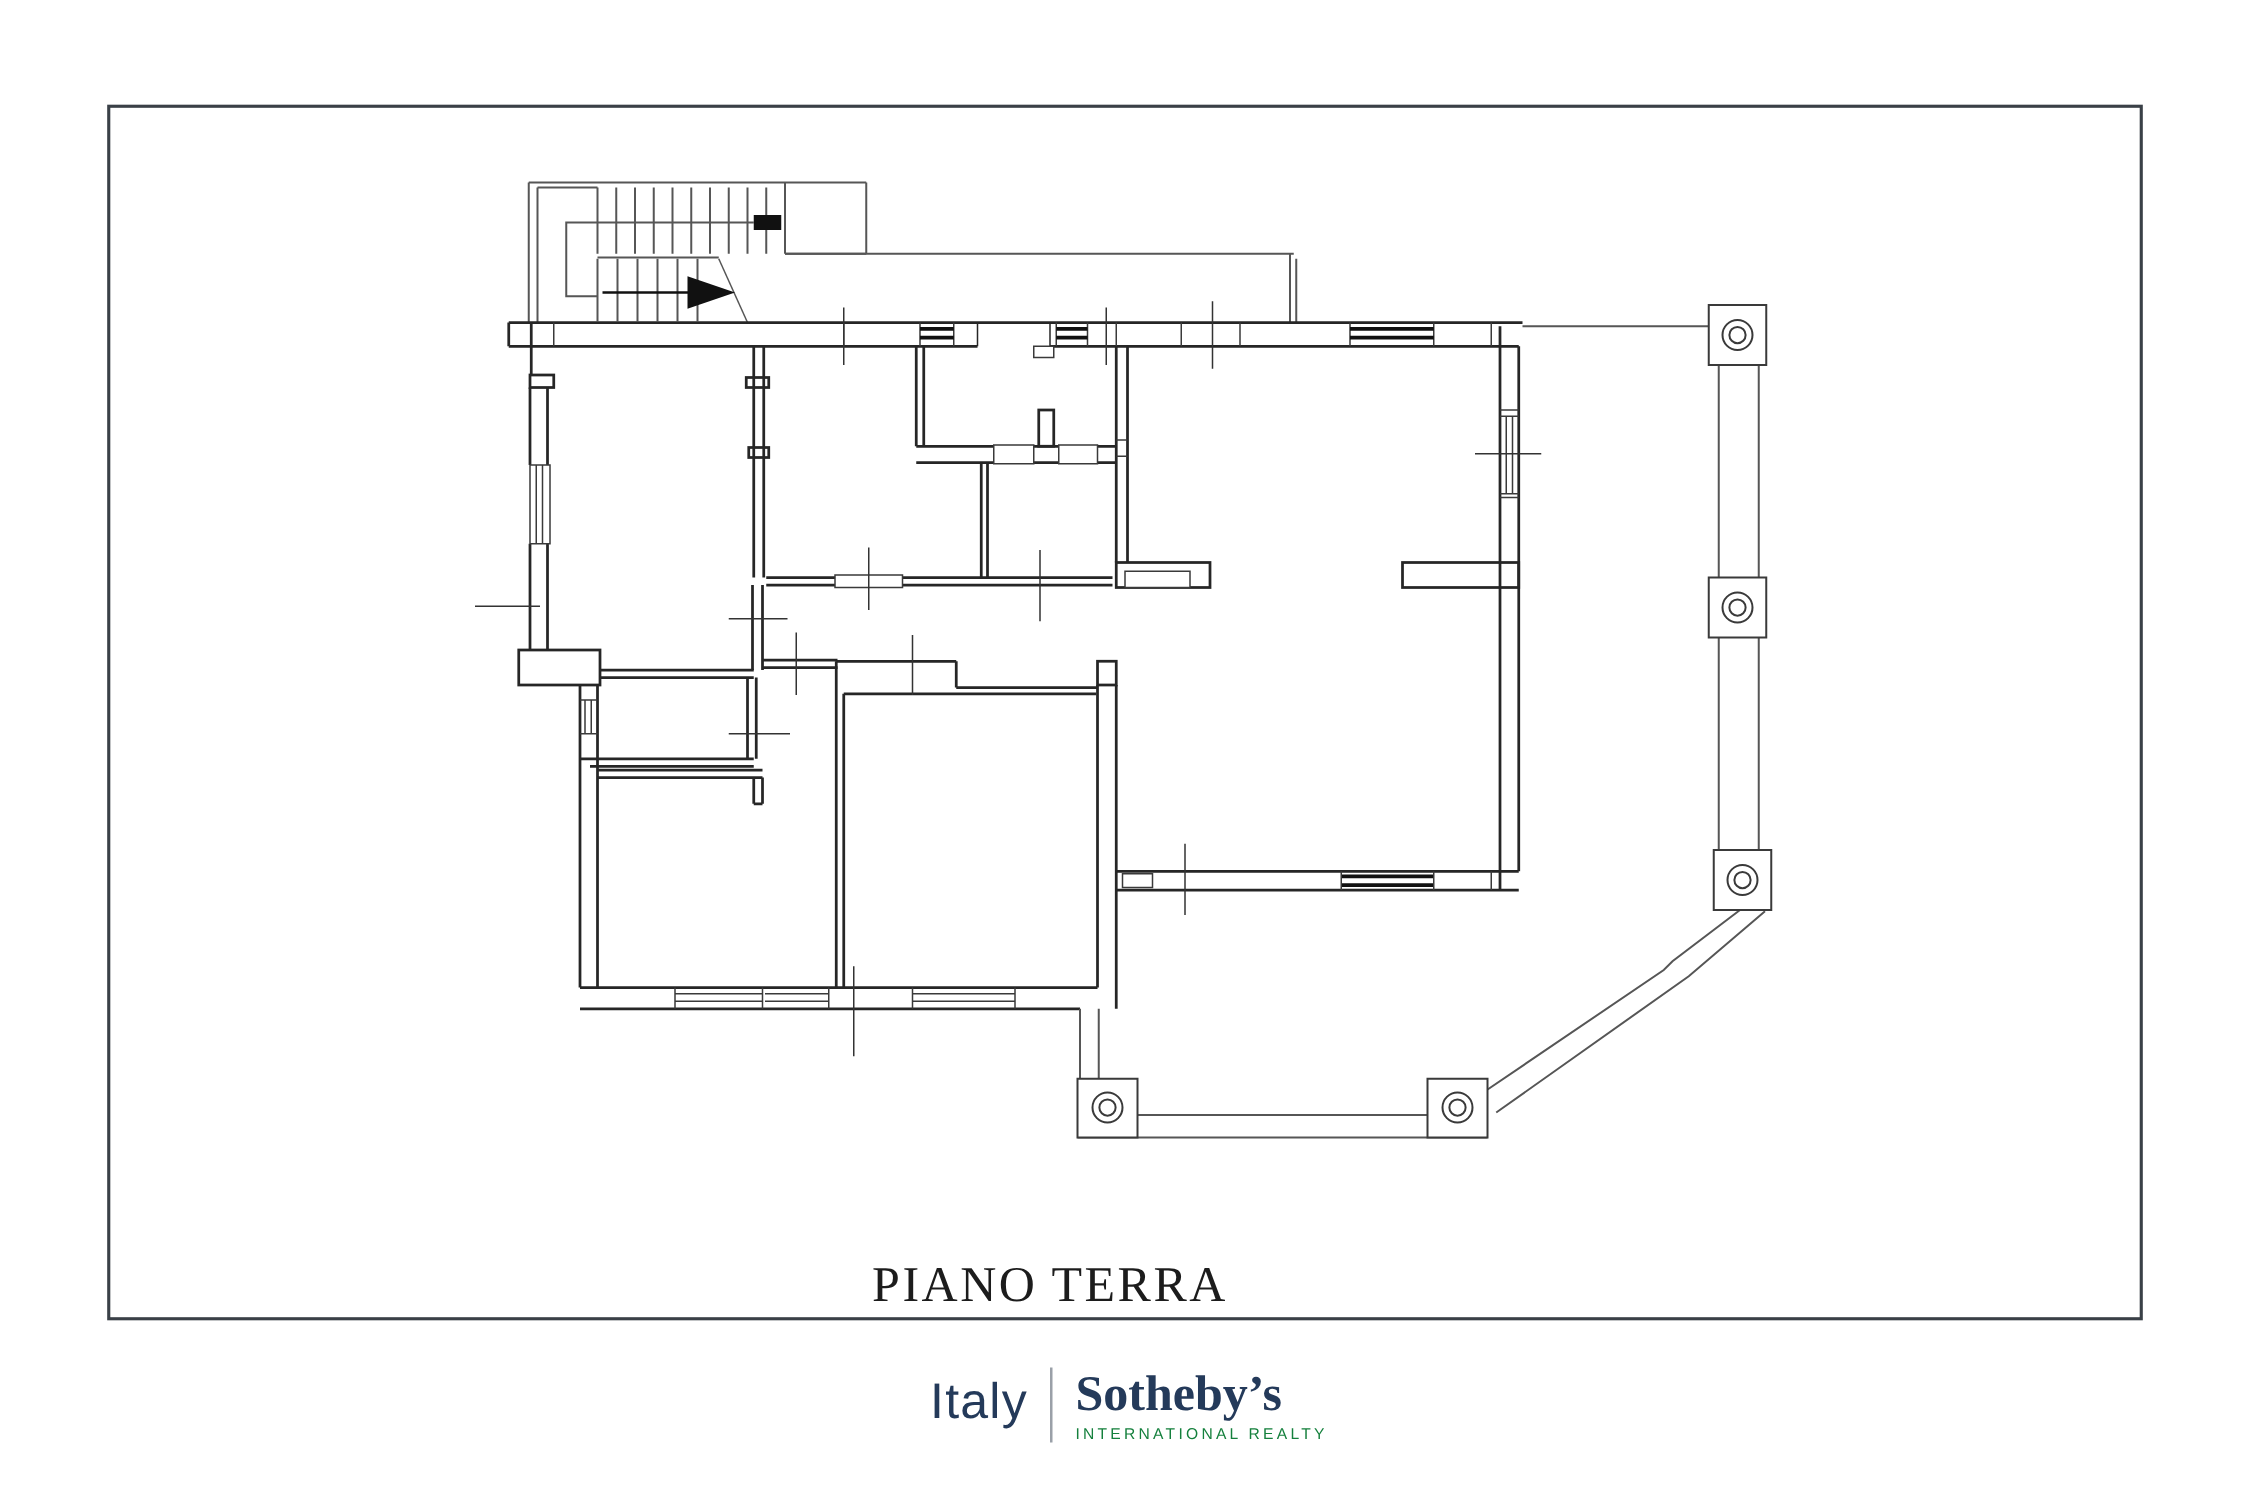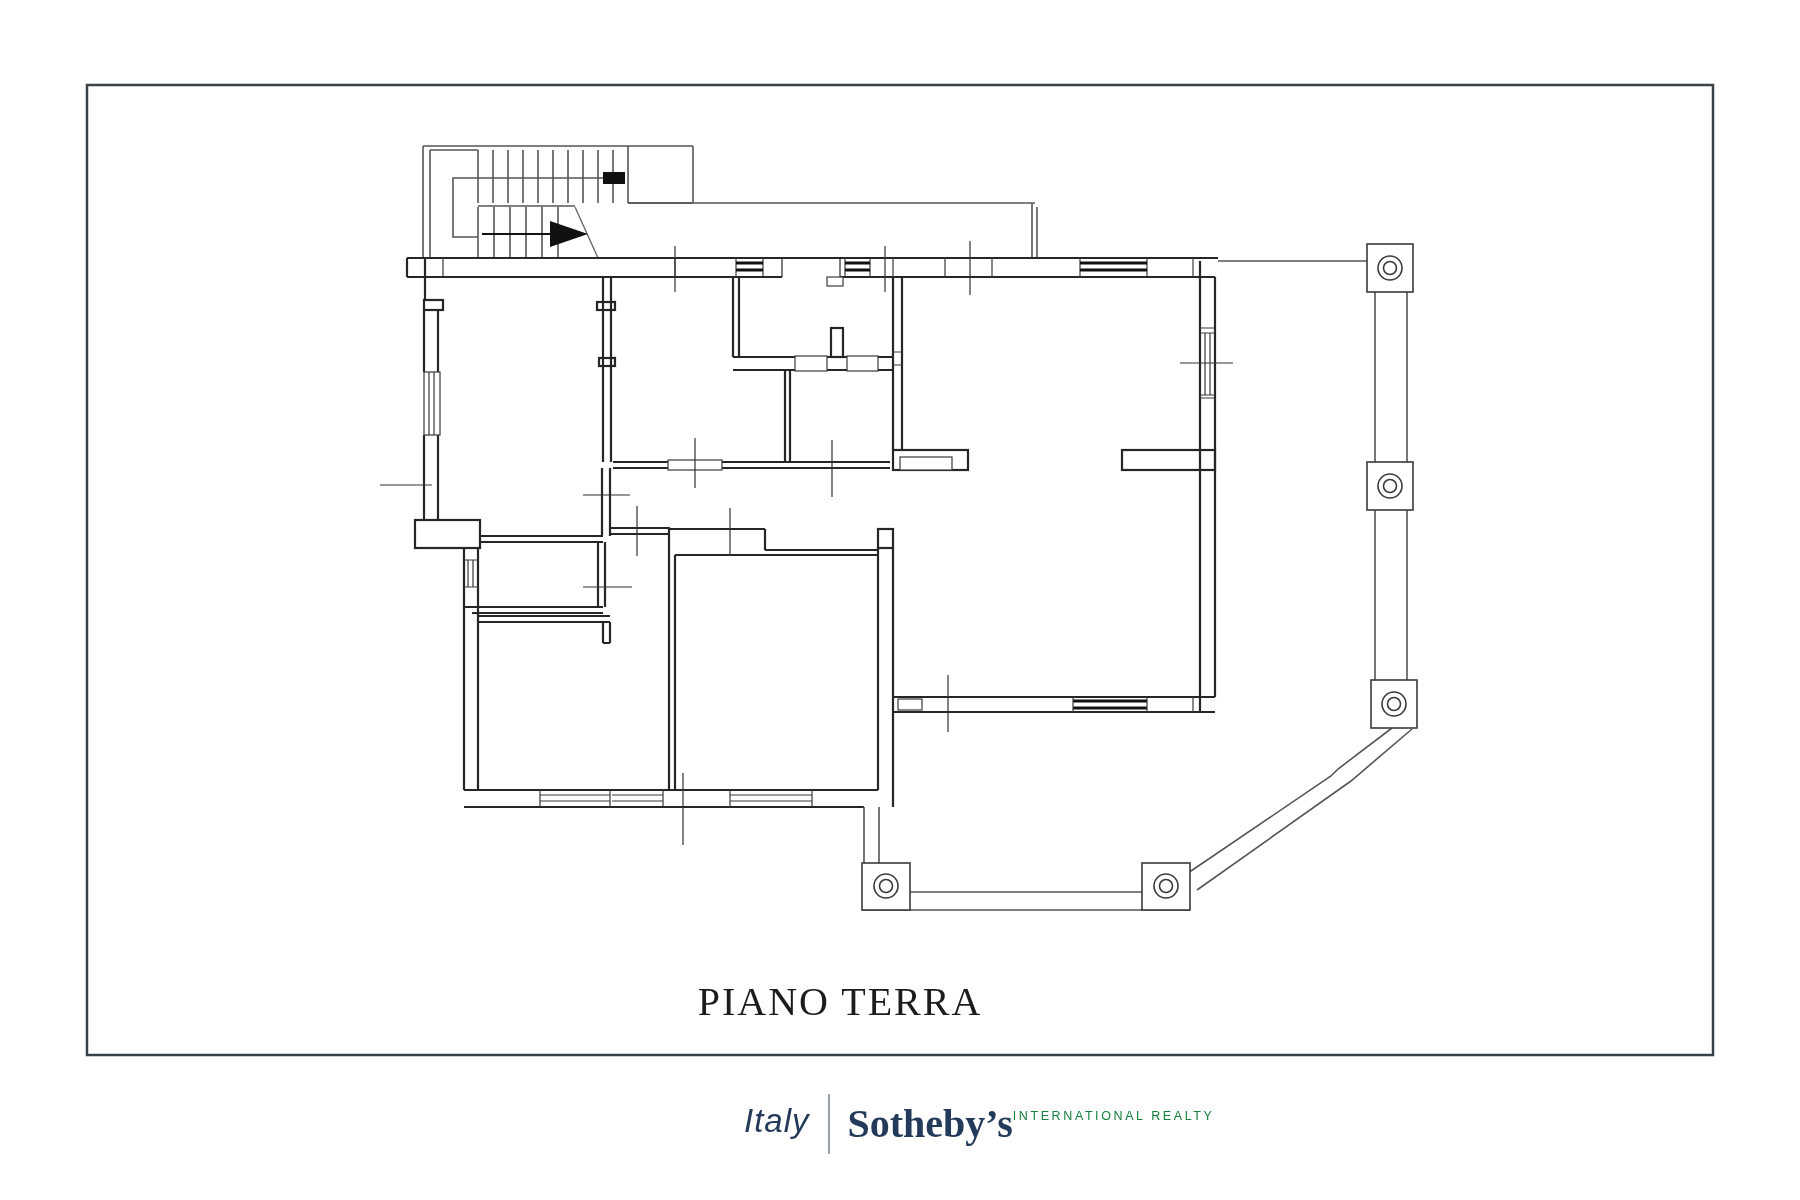--- a/index.html
+++ b/index.html
@@ -6,48 +6,47 @@
   .canvas{
     position:relative;
     width:1800px;height:1200px;
     background:#ffffff;
     overflow:hidden;
     font-family:"Liberation Sans", sans-serif;
   }
   .plan-svg{position:absolute;left:0;top:0;}
   .plan-title{
     position:absolute;
-    left:690px;top:978px;width:300px;
+    left:690px;top:1004px;width:300px;
     text-align:center;
     font-family:"Liberation Serif", "DejaVu Serif", serif;
     font-size:40px;
     letter-spacing:2px;
     color:#1c1c1c;
     white-space:nowrap;
   }
   .footer-logo{
     position:absolute;
     left:744px;top:1094px;
     display:flex;align-items:center;
   }
   .footer-logo .region{
     font-family:"Liberation Sans", sans-serif;
-    font-size:33px;
+    font-size:40px;
     font-weight:300;
     color:#243a5a;
     letter-spacing:1px;
     padding-bottom:6px;
-    font-style:italic;
   }
   .footer-logo .divider{
     width:2px;height:60px;
     background:#9aa0a8;
     margin:0 18px;
   }
-  .footer-logo .brand-block{display:flex;flex-direction:row;}
+  .footer-logo .brand-block{display:flex;flex-direction:column;}
   .footer-logo .brand{
     font-family:"Liberation Serif", "DejaVu Serif", serif;
     font-weight:bold;
     font-size:40px;
     color:#243a5a;
     line-height:1;
   }
   .footer-logo .brand-sub{
     font-family:"Liberation Sans", sans-serif;
     font-size:12.5px;

